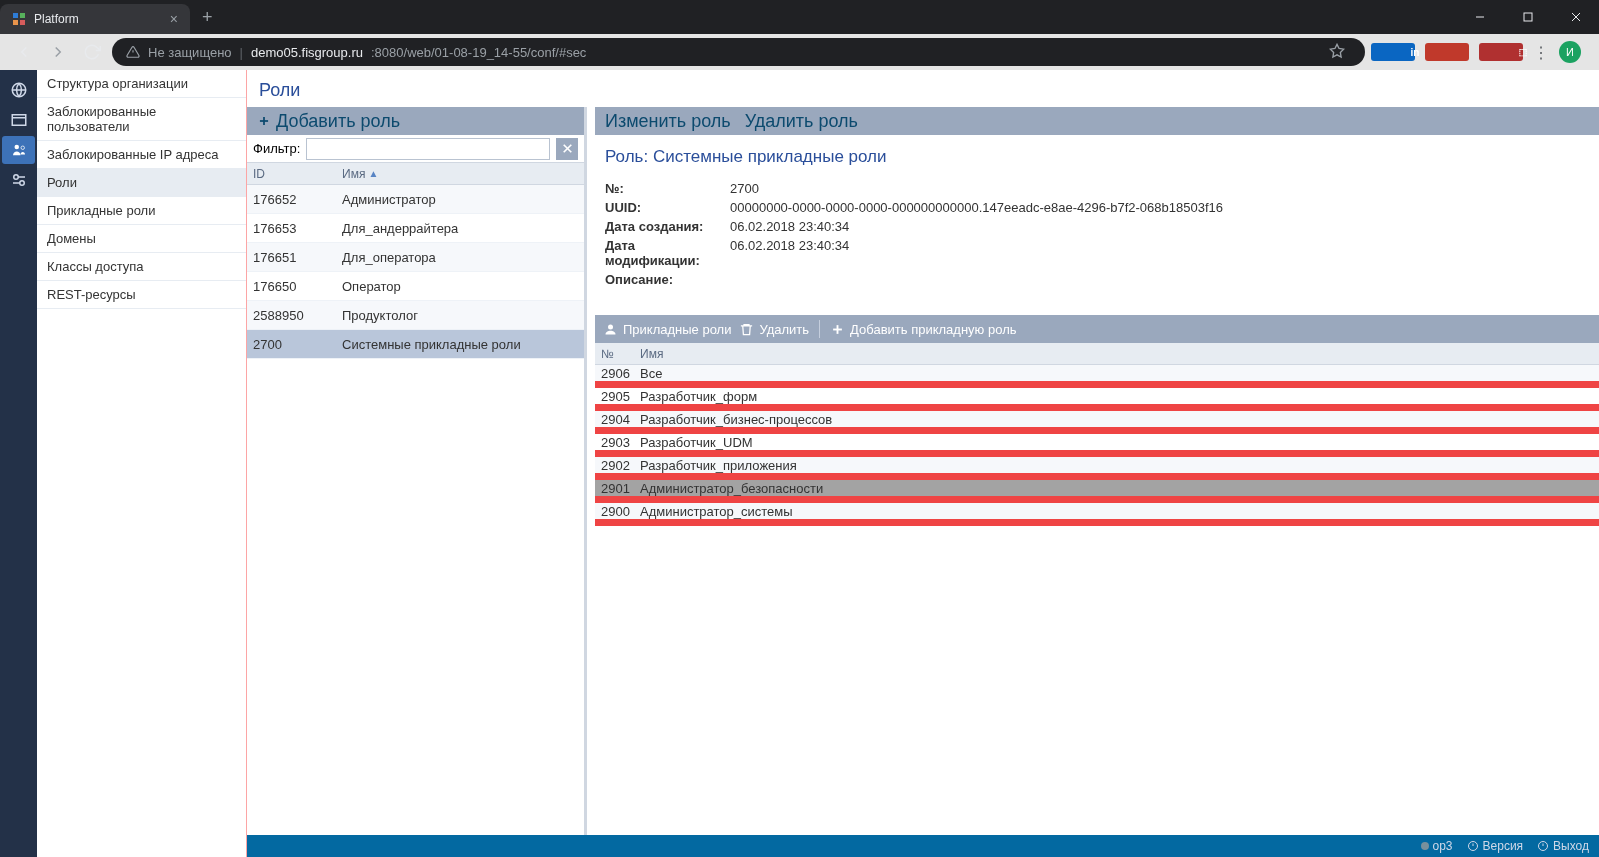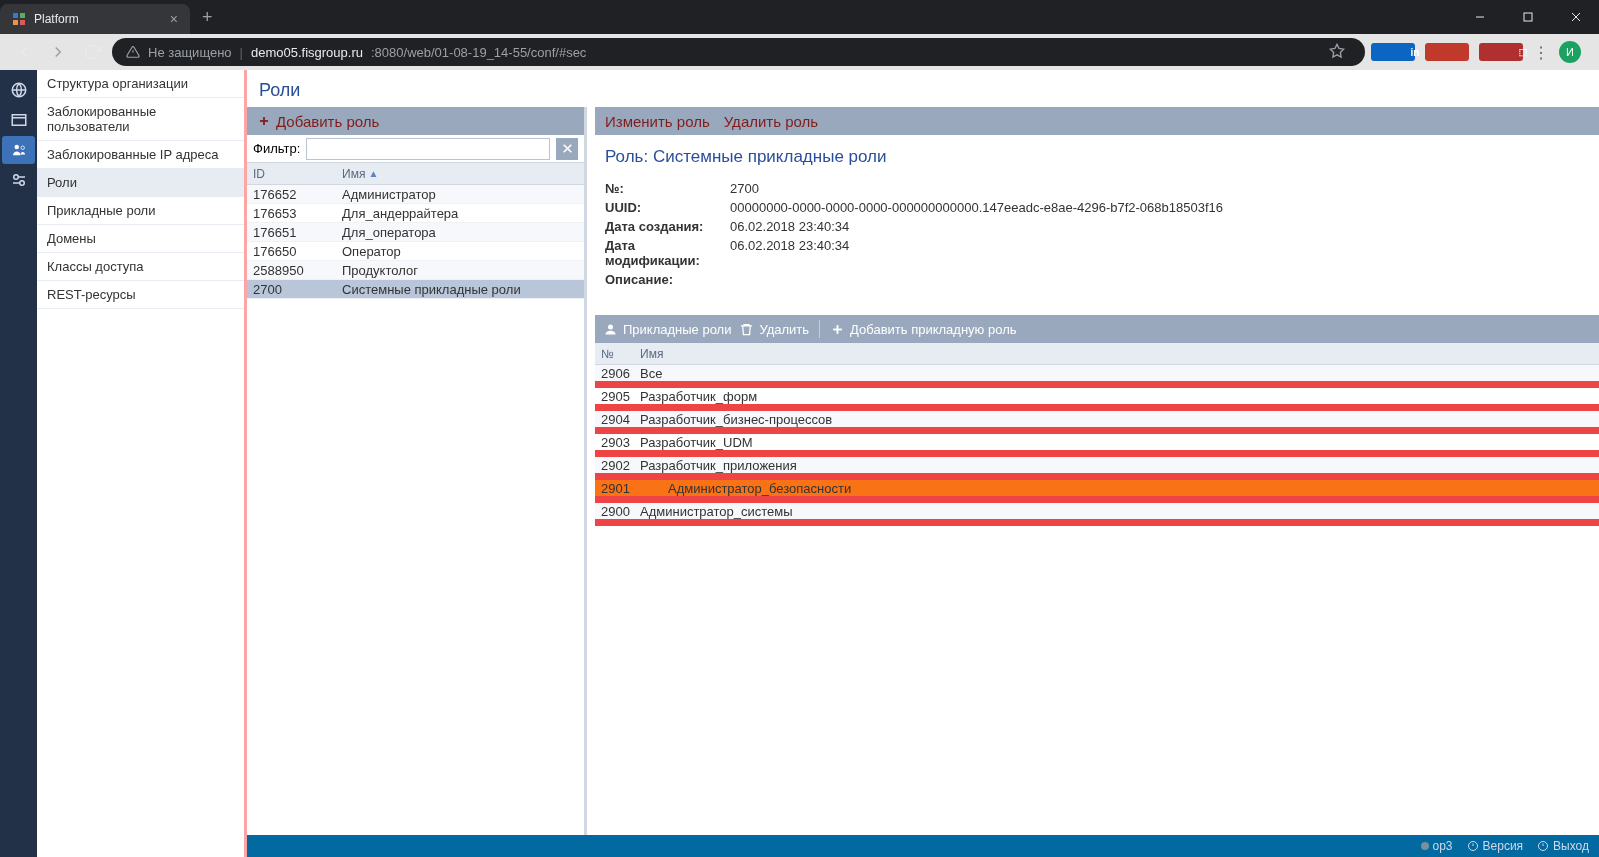--- a/index.html
+++ b/index.html
@@ -27,44 +27,44 @@
 .ext-icon { width: 18px; height: 18px; border-radius: 3px; display: flex; align-items: center; justify-content: center; font-size: 10px; font-weight: bold; padding-left: 44px; }
 .profile-circle { width: 22px; height: 22px; border-radius: 50%; background: #1ba261; color: #fff; display: flex; align-items: center; justify-content: center; font-size: 11px; }
 
 
 .app { display: flex; height: calc(857px - 70px); background: #233148; }
 .rail { width: 37px; background: #233148; display: flex; flex-direction: column; align-items: center; padding-top: 6px; gap: 2px; }
 .rail-item { width: 33px; height: 28px; display: flex; align-items: center; justify-content: center; color: #cfd8e8; cursor: pointer; border-radius: 3px; }
 .rail-item.active { background: #3d72b8; color: #fff; }
 .rail-item svg { width: 18px; height: 18px; }
 
-.sidebar { width: 210px; background: #fff; border-right: 3px solid #fca5a5; display: flex; flex-direction: column; }
+.sidebar { width: 210px; background: #fff; border-right: 1px solid #fca5a5; display: flex; flex-direction: column; }
 .sidebar-item { padding: 6px 10px; font-size: 13px; color: #333; border-bottom: 1px solid #e7ecf2; cursor: pointer; }
 .sidebar-item.selected { background: #e7ecf2; }
 
 .main { flex: 1; display: flex; flex-direction: column; background: #fff; }
 .page-title { color: #2a4e9a; font-size: 18px; padding: 10px 12px 6px; }
 .split { flex: 1; display: flex; gap: 8px; overflow: hidden; }
 
 .left-panel { width: 340px; display: flex; flex-direction: column; border-right: 3px solid #d0d7e1; }
-.toolbar { height: 28px; background: #9aa8bd; display: flex; align-items: center; gap: 14px; padding: 0 10px; color: #7f1d1d; font-size: 15px; }
+.toolbar { height: 28px; background: #9aa8bd; display: flex; align-items: center; gap: 14px; padding: 0 10px; color: #0c4a6e; font-size: 18px; }
 .toolbar .tbtn { display: flex; align-items: center; gap: 5px; cursor: pointer; }
 .toolbar .tbtn svg { width: 14px; height: 14px; }
 
 .filter-row { height: 28px; display: flex; align-items: center; gap: 6px; padding: 4px 6px; border-bottom: 1px solid #d0d7e1; }
 .filter-label { font-size: 13px; color: #000000; }
 .filter-input { flex: 1; height: 22px; border: 1px solid #b9c3d1; padding: 0 4px; font-size: 13px; }
 .clear-btn { width: 22px; height: 22px; background: #9aa8bd; color: #fff; display: flex; align-items: center; justify-content: center; cursor: pointer; font-size: 13px; }
 
 .grid { flex: 1; overflow-y: auto; }
 .grid-header { display: flex; background: #e7ecf2; height: 22px; align-items: center; font-size: 12px; color: #5a6a82; border-bottom: 1px solid #d0d7e1; }
 .grid-header .col1 { width: 95px; padding-left: 6px; }
 .grid-header .col2 { flex: 1; display: flex; align-items: center; gap: 3px; }
 .sort-arrow { color: #5884c4; font-size: 10px; }
-.grid-row { display: flex; height: 19px; align-items: center; font-size: 13px; color: #333; border-bottom: 1px solid #eef2f7; cursor: pointer; }
+.grid-row { display: flex; height: 29px; align-items: center; font-size: 13px; color: #333; border-bottom: 1px solid #eef2f7; cursor: pointer; }
 .grid-row:nth-child(odd) { background: #f6f8fb; }
 .grid-row.selected { background: #b9c6da; }
 .grid-row .c1 { width: 95px; padding-left: 6px; }
 .grid-row .c2 { flex: 1; }
 
 .right-panel { flex: 1; display: flex; flex-direction: column; }
 .detail-title { color: #2a4e9a; font-size: 17px; padding: 12px 10px 8px; }
 .detail-fields { padding: 4px 10px 10px; font-size: 13px; color: #333; }
 .detail-row { display: flex; padding: 2px 0; }
 .detail-label { width: 125px; font-weight: bold; }
@@ -74,21 +74,21 @@
 .sub-toolbar .tbtn { display: flex; align-items: center; gap: 5px; cursor: pointer; }
 .sub-toolbar .sep { width: 1px; height: 18px; background: #c5cedd; margin: 0 2px; }
 .sub-toolbar svg { width: 15px; height: 15px; }
 
 .sub-grid { flex: 1; overflow-y: auto; }
 .sub-header { display: flex; background: #e7ecf2; height: 22px; align-items: center; font-size: 12px; color: #5a6a82; border-bottom: 1px solid #d0d7e1; }
 .sub-header .s1 { width: 45px; padding-left: 6px; }
 .sub-header .s2 { flex: 1; }
 .sub-row { display: flex; height: 23px; align-items: center; font-size: 13px; color: #333; border-bottom: 7px solid #ef4444; cursor: pointer; }
 .sub-row:nth-child(odd) { background: #f6f8fb; }
-.sub-row.selected { background: #f97316; gap: 28px; }
+.sub-row.selected { background: #a3a3a3; }
 .sub-row .s1 { width: 45px; padding-left: 6px; }
 .sub-row .s2 { flex: 1; }
 
 .footer { height: 22px; background: #0369a1; display: flex; align-items: center; justify-content: flex-end; color: #cfd8e8; font-size: 12px; padding: 0 10px; gap: 14px; }
 .footer-item { display: flex; align-items: center; gap: 4px; }
 .footer svg { width: 12px; height: 12px; }
 .status-dot { width: 8px; height: 8px; border-radius: 50%; background: #78909c; }
 </style>
 </head>
 <body>

